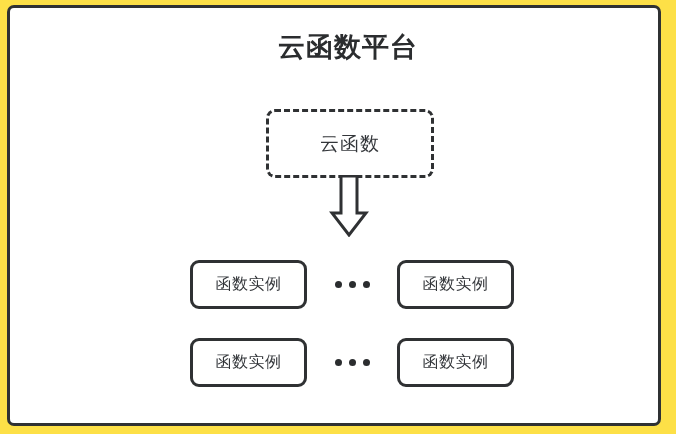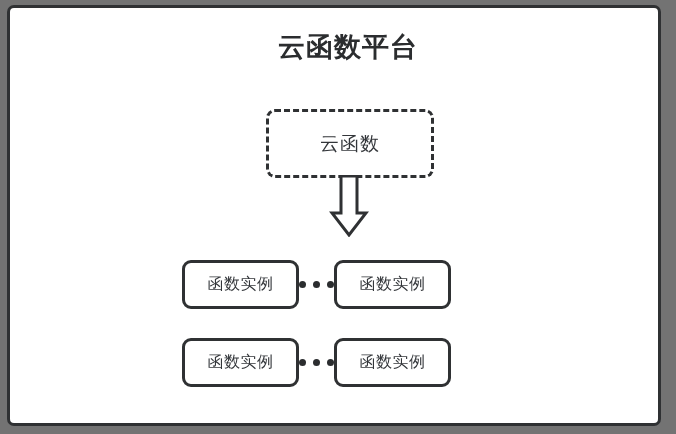--- a/index.html
+++ b/index.html
@@ -12,21 +12,21 @@
     height: 434px;
     font-family: "Liberation Sans", "DejaVu Sans", sans-serif;
     color: #2b2b2b;
     overflow: hidden;
   }
 
   .canvas {
     position: relative;
     width: 676px;
     height: 434px;
-    background: #737373;
+    background: #fde047;
   }
 
   
   .platform-box {
     position: absolute;
     left: 7px;
     top: 5px;
     width: 654px;
     height: 421px;
     box-sizing: border-box;
@@ -75,25 +75,26 @@
     position: absolute;
     left: 319px;
     top: 167px;
     width: 40px;
     height: 62px;
   }
 
   
   .instance-row {
     position: absolute;
-    left: 172px;
+    left: 180px;
     width: 324px;
     height: 49px;
     display: flex;
     align-items: center;
+    justify-content: space-between;
   }
   .instance-row.row-1 { top: 252px; }
   .instance-row.row-2 { top: 330px; }
 
   .instance-box {
     width: 117px;
     height: 49px;
     box-sizing: border-box;
     border: 3px solid #2f3133;
     border-radius: 9px;

